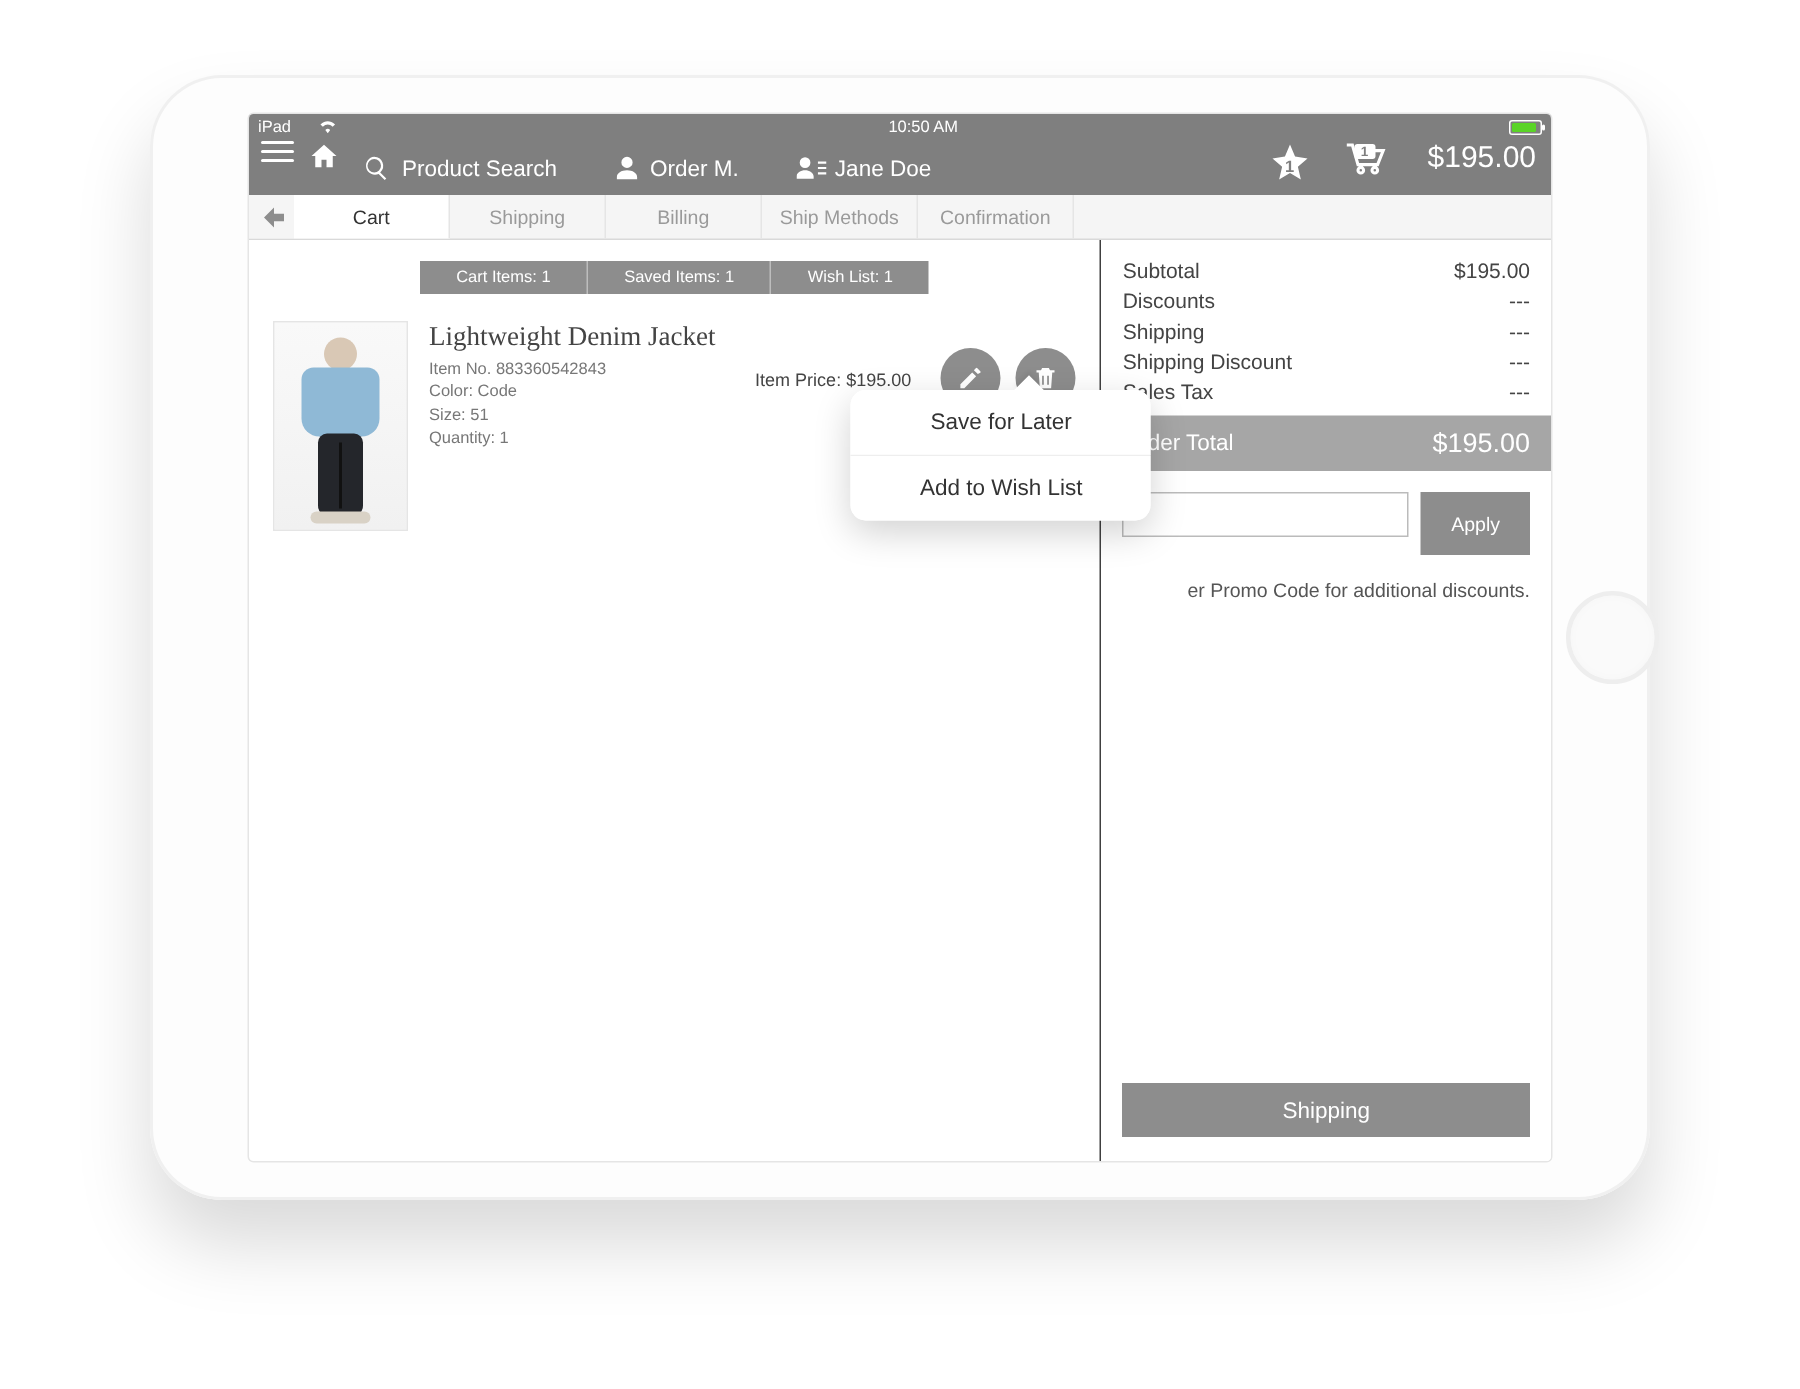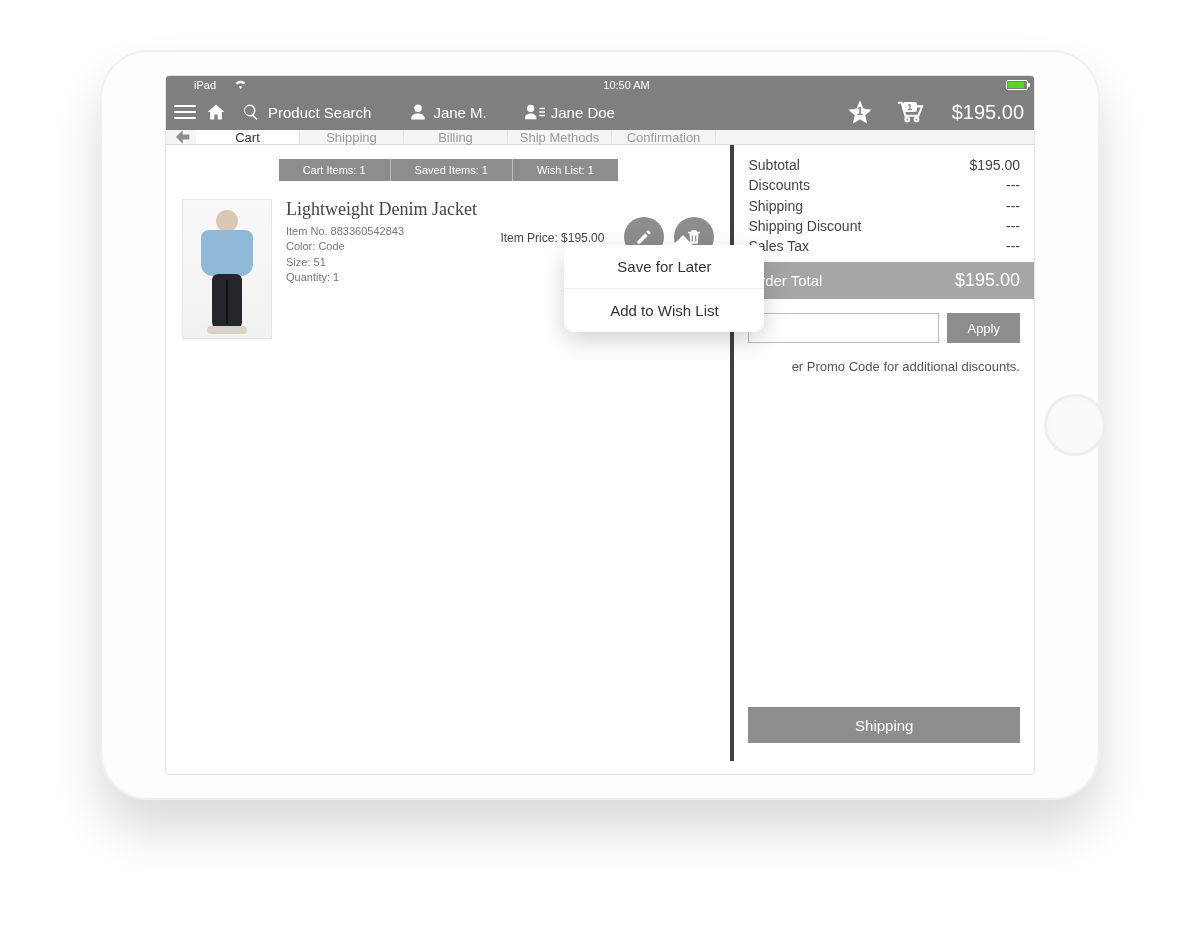--- a/index.html
+++ b/index.html
@@ -20,30 +20,30 @@
   .screen{
     position:relative;width:870px;height:700px;margin:0 auto;border-radius:4px;
     overflow:hidden;background:#fff;border:1px solid #e5e5e5;
   }
 
   
   .ios-status{
     height:18px;background:#7f7f7f;color:#fff;font-size:11px;
     display:flex;align-items:center;justify-content:space-between;padding:0 6px;
   }
-  .ios-left{display:flex;gap:18px;margin-left:22px;}
+  .ios-left{display:flex;gap:18px;}
   .ios-left svg{fill:#fff;}
   .ios-right{display:flex;align-items:center;gap:2px;}
   .batt{width:22px;height:10px;border:1px solid #fff;border-radius:2px;position:relative;}
   .batt::after{content:"";position:absolute;right:-3px;top:2px;width:2px;height:4px;background:#fff;border-radius:1px;}
   .batt-fill{background:#5ad427;position:absolute;left:1px;top:1px;bottom:1px;width:16px;border-radius:1px;}
 
   
   .app-header{
-    height:36px;background:#7f7f7f;color:#fff;display:flex;align-items:center;
+    height:36px;background:#7f7f7f;color:#fff;display:flex;
     padding:0 8px;gap:10px;font-size:15px;
   }
   .hamburger{width:22px;display:flex;flex-direction:column;gap:4px;cursor:pointer;}
   .hamburger span{height:2px;background:#fff;border-radius:1px;}
   .ico{fill:#fff;display:block;}
   .search-wrap{display:flex;align-items:center;gap:8px;flex:0 0 auto;margin-left:6px;}
   .user-wrap{display:flex;align-items:center;gap:6px;margin-left:28px;}
   .star-wrap{position:relative;margin-left:auto;}
   .badge{
     position:absolute;left:50%;top:50%;transform:translate(-50%,-55%);
@@ -51,30 +51,30 @@
   }
   .cart-wrap{position:relative;margin-left:12px;}
   .cart-badge{
     position:absolute;left:7px;top:2px;width:14px;height:10px;background:#fff;color:#7f7f7f;
     font-size:9px;font-weight:700;display:flex;align-items:center;justify-content:center;
     border-radius:2px;
   }
   .hdr-total{font-size:20px;margin-left:18px;margin-right:2px;}
 
   
-  .tab-row{height:15px;display:flex;align-items:stretch;background:#f5f5f5;border-bottom:1px solid #d9d9d9;}
+  .tab-row{height:30px;display:flex;align-items:stretch;background:#f5f5f5;border-bottom:1px solid #d9d9d9;}
   .back-arrow{width:30px;display:flex;align-items:center;justify-content:center;background:#f5f5f5;}
   .tab{flex:0 0 104px;display:flex;align-items:center;justify-content:center;font-size:13px;color:#9a9a9a;border-right:1px solid #e5e5e5;cursor:pointer;}
   .tab.active{background:#fff;color:#333;}
   .tab.summary{flex:1;border-right:none;color:#333;cursor:default;font-size:14px;}
   .spacer{flex:0 0 auto;width:6px;}
 
   
   .body{display:flex;height:calc(700px - 18px - 36px - 30px);}
-  .left-col{flex:1;padding:10px 16px;position:relative;border-right:4px solid #404040;}
+  .left-col{flex:1;padding:10px 16px;position:relative;border-right:1px solid #404040;}
   .right-col{flex:0 0 270px;background:#fff;display:flex;flex-direction:column;justify-content:flex-end;}
 
   
   .pill-row{display:flex;gap:0;justify-content:center;margin:4px 0 14px;overflow:hidden;border-radius:14px;}
   .pill{background:#8d8d8d;color:#fff;font-size:11px;padding:5px 24px;border-right:1px solid #bdbdbd;cursor:pointer;}
   .pill:last-child{border-right:none;}
 
   
   .cart-item{display:flex;gap:14px;padding:4px 0;}
   .prod-img{width:90px;height:140px;border:1px solid #e5e5e5;background:linear-gradient(#f9f9f9,#f1f1f1);position:relative;overflow:hidden;}
@@ -108,21 +108,21 @@
   .pop-item:last-child{border-bottom:none;border-bottom-left-radius:10px;border-bottom-right-radius:10px;}
 
   
   .sum-body{padding:10px 14px 0;}
   .sum-row{display:flex;justify-content:space-between;font-size:14px;color:#444;line-height:1.45;}
   .order-total{background:#a6a6a6;color:#fff;padding:8px 14px;display:flex;justify-content:space-between;align-items:center;margin-top:6px;font-size:15px;}
   .order-total .val{font-size:18px;font-weight:500;}
   .promo-area{padding:14px;}
   .promo-row{display:flex;gap:8px;}
   .promo-input{flex:1;height:30px;border:1px solid #bbb;padding:0 6px;}
-  .apply-btn{background:#8d8d8d;color:#fff;border:none;height:30px;padding:0 20px;font-size:13px;cursor:pointer;}
+  .apply-btn{background:#8d8d8d;color:#fff;border:none;height:42px;padding:0 20px;font-size:13px;cursor:pointer;}
   .promo-hint{font-size:13px;color:#555;margin-top:16px;text-align:right;}
   .checkout-wrap{margin-top:auto;padding:14px 14px 18px;}
   .checkout-btn{width:100%;background:#8d8d8d;color:#fff;border:none;height:36px;font-size:15px;cursor:pointer;}
 </style>
 </head>
 <body>
 
 <div class="tablet-frame">
   <div class="home-btn"></div>
   <div class="screen">
@@ -154,21 +154,21 @@
       <div class="search-wrap">
         <svg class="ico" width="18" height="18" viewBox="0 0 24 24">
             <path d="M10 2a8 8 0 015.3 13.9l5.4 5.4-1.4 1.4-5.4-5.4A8 8 0 1110 2zm0 2a6 6 0 100 12 6 6 0 000-12z"></path>
           </svg>
         <span>Product Search</span>
       </div>
       <div class="user-wrap">
         <svg class="ico" width="18" height="18" viewBox="0 0 24 24">
             <path d="M12 12a5 5 0 100-10 5 5 0 000 10zm0 2c-5 0-9 2.5-9 6v2h18v-2c0-3.5-4-6-9-6z"></path>
           </svg>
-        <span>Jane M.</span>
+        <span>Order M.</span>
       </div>
       <div class="user-wrap">
         <svg class="ico" width="20" height="18" viewBox="0 0 28 24">
             <path d="M8 12a5 5 0 100-10 5 5 0 000 10zm0 2c-4 0-8 2.5-8 6v2h16v-2c0-3.5-4-6-8-6zM20 6h8v2h-8zM20 11h8v2h-8zM20 16h8v2h-8z"></path>
           </svg>
         <span>Jane Doe</span>
       </div>
       <div class="star-wrap">
         <svg class="ico" width="28" height="28" viewBox="0 0 24 24">
             <path d="M12 2l2.9 6.9L22 10l-5.5 4.7L18.2 22 12 18.3 5.8 22l1.7-7.3L2 10l7.1-1.1z"></path>

